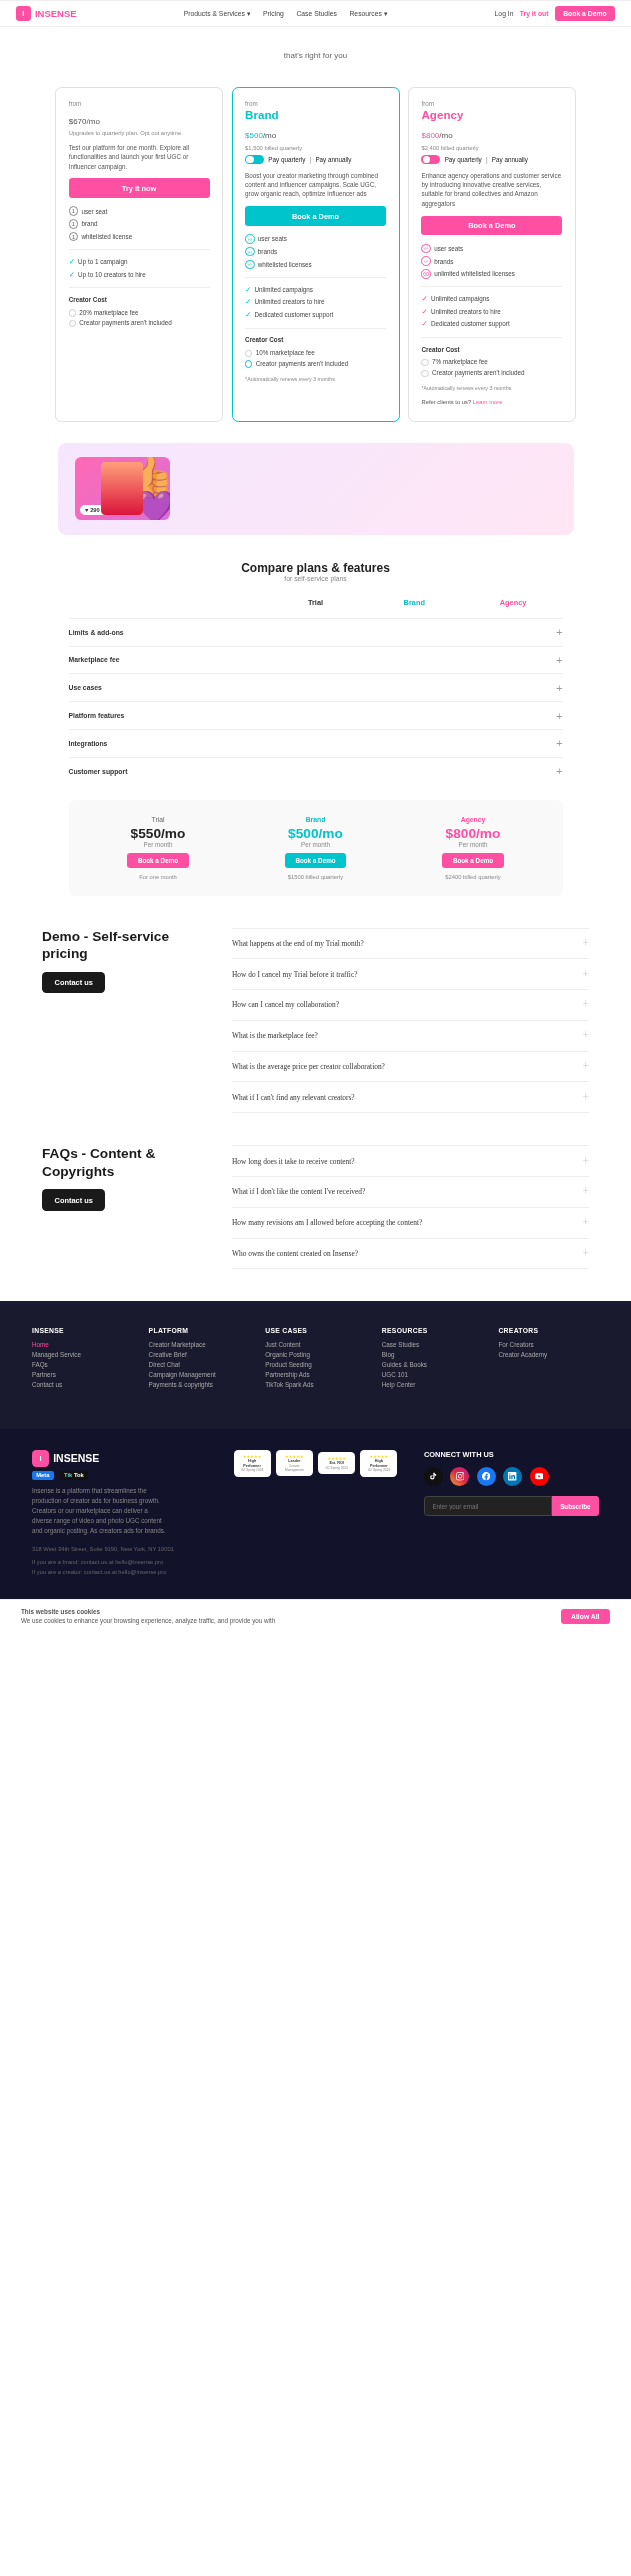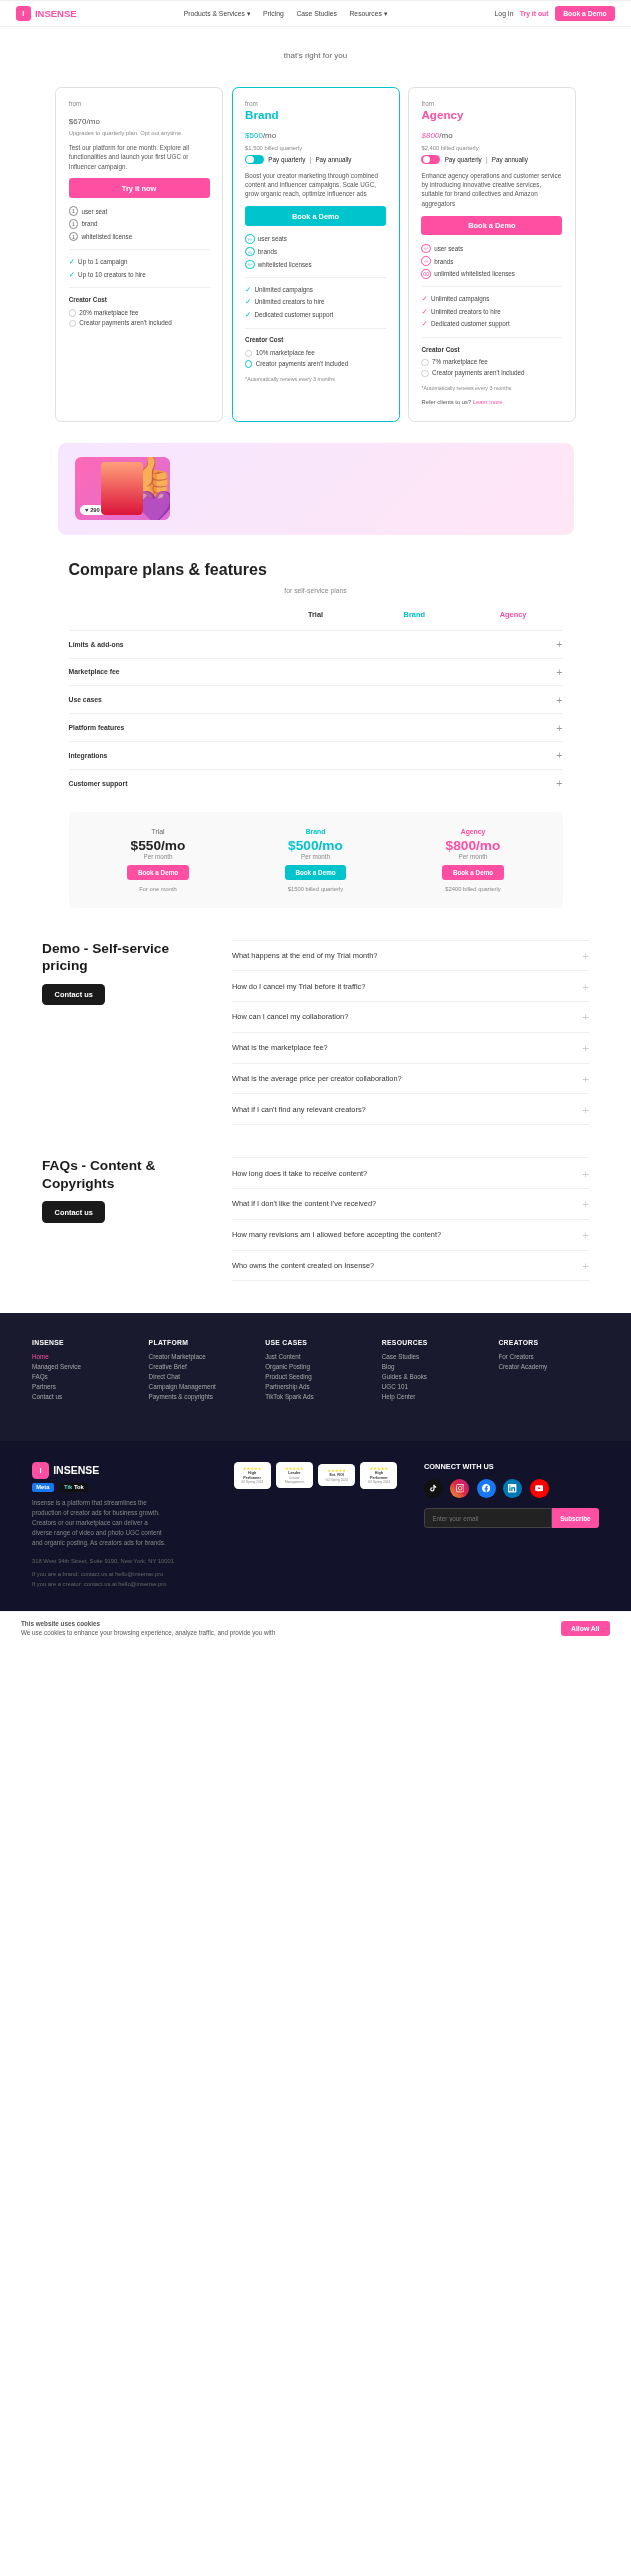--- a/index.html
+++ b/index.html
@@ -49,21 +49,21 @@
     
     .agency-banner { background: linear-gradient(135deg, #f5e6ff 0%, #ffe6f5 100%); border-radius: 8.4px; max-width: 558px; margin: 0 auto 26px; padding: 14.7px 17px; display: flex; align-items: center; justify-content: space-between; overflow: hidden; position: relative; }
     .agency-banner-text h2 { font-size: 10.5px; font-weight: 700; color: #1a1a1a; margin-bottom: 4.2px; max-width: 253px; }
     .agency-banner-text p { font-size: 6.8px; color: #555; max-width: 253px; line-height: 1.5; margin-bottom: 8.4px; }
     .learn-btn { background: #1a1a1a; color: #fff; border: none; border-radius: 3.2px; padding: 4.2px 9.5px; font-size: 6.8px; font-weight: 600; cursor: pointer; }
     .banner-image { width: 95px; height: 63px; background: linear-gradient(135deg, #ff69b4, #da70d6); border-radius: 6.3px; position: relative; overflow: hidden; display: flex; align-items: center; justify-content: center; flex-shrink: 0; }
     .banner-likes { position: absolute; bottom: 5.3px; left: 5.3px; background: #fff; border-radius: 10.5px; padding: 2.1px 5.3px; font-size: 5.8px; font-weight: 600; color: #333; }
 
     
     .compare-section { max-width: 526px; margin: 0 auto 32px; padding: 0 16px; }
-    .compare-section h2 { text-align: left; font-size: 16px; font-weight: 700; margin-bottom: 8px; }
+    .compare-section h2 { text-align: center; font-size: 12px; font-weight: 700; margin-bottom: 0; }
     .compare-section .subtitle { text-align: center; color: #888; font-size: 6.8px; margin-bottom: 16px; }
 
     .compare-header { display: grid; grid-template-columns: 2fr 1fr 1fr 1fr; text-align: center; margin-bottom: 5.3px; padding: 0 0 5.3px; }
     .compare-header .col-trial { color: #333; font-weight: 600; font-size: 7.4px; }
     .compare-header .col-brand { color: #00c4cc; font-weight: 700; font-size: 7.4px; }
     .compare-header .col-agency { color: #ff4fa3; font-weight: 700; font-size: 7.4px; }
 
     .compare-row { display: grid; grid-template-columns: 2fr 1fr 1fr 1fr; align-items: center; padding: 7.4px 0; border-top: 0.5px solid #eee; cursor: pointer; }
     .compare-row-label { font-size: 6.8px; font-weight: 600; color: #333; }
     .compare-row-plus { text-align: right; font-size: 10.5px; color: #999; }
@@ -75,21 +75,21 @@
     .compare-price-col .price-per { font-size: 6.3px; color: #888; }
     .compare-price-col .price-note { font-size: 5.8px; color: #888; margin-top: 2.1px; }
     .compare-price-col .brand-val { color: #00c4cc; }
     .compare-price-col .agency-val { color: #ff4fa3; }
     .compare-demo-btn { display: block; margin: 5.3px auto; padding: 4.2px 10.5px; border-radius: 3.2px; font-size: 6.3px; font-weight: 700; cursor: pointer; border: none; }
 
     
     .faq-section { max-width: 579px; margin: 0 auto; padding: 0 16px 32px; display: grid; grid-template-columns: 158px 1fr; gap: 32px; }
     .faq-title h2 { font-size: 13.7px; font-weight: 800; line-height: 1.3; color: #1a1a1a; }
     .faq-contact-btn { margin-top: 8.4px; background: #1a1a1a; color: #fff; border: none; border-radius: 4.2px; padding: 6.3px 12.6px; font-size: 7.4px; font-weight: 600; cursor: pointer; }
-    .faq-list { list-style: none; }
+    .faq-list { list-style: none; font-family: Liberation Serif, serif; }
     .faq-item { display: flex; justify-content: space-between; align-items: center; padding: 8.4px 0; border-top: 0.5px solid #eee; cursor: pointer; }
     .faq-item:last-child { border-bottom: 0.5px solid #eee; }
     .faq-q { font-size: 7.4px; color: #333; font-weight: 500; }
     .faq-plus { font-size: 11.6px; color: #ccc; }
 
     
     .faq-section2 { max-width: 579px; margin: 0 auto; padding: 0 16px 32px; display: grid; grid-template-columns: 158px 1fr; gap: 32px; }
 
     
     .footer-main { background: #1a1a2e; color: #ccc; padding: 26px 32px 16px; }
@@ -290,21 +290,21 @@
       </div>
       <div class="auto-renew">*Automatically renews every 3 months</div>
     </div>
   </div>
 
   <div class="plan-card">
     <div class="plan-card-header">
       <div class="plan-label">from</div>
       <div class="plan-name agency">Agency</div>
       <div class="plan-price">
-        <span style="color:#ff4fa3;font-style:italic;">$800</span><span style="font-size:8px;color:#555;">/mo</span>
+        <span style="color:#ff4fa3;">$800</span><span style="font-size:8px;color:#555;">/mo</span>
       </div>
       <div class="plan-billing-note">$2,400 billed quarterly</div>
       <div class="toggle-row">
         <div class="toggle" style="background:#ff4fa3;">
             <div class="toggle-knob"></div>
           </div>
         <span>Pay quarterly</span>
         <span style="color:#888;">|</span>
         <span>Pay annually</span>
       </div>

